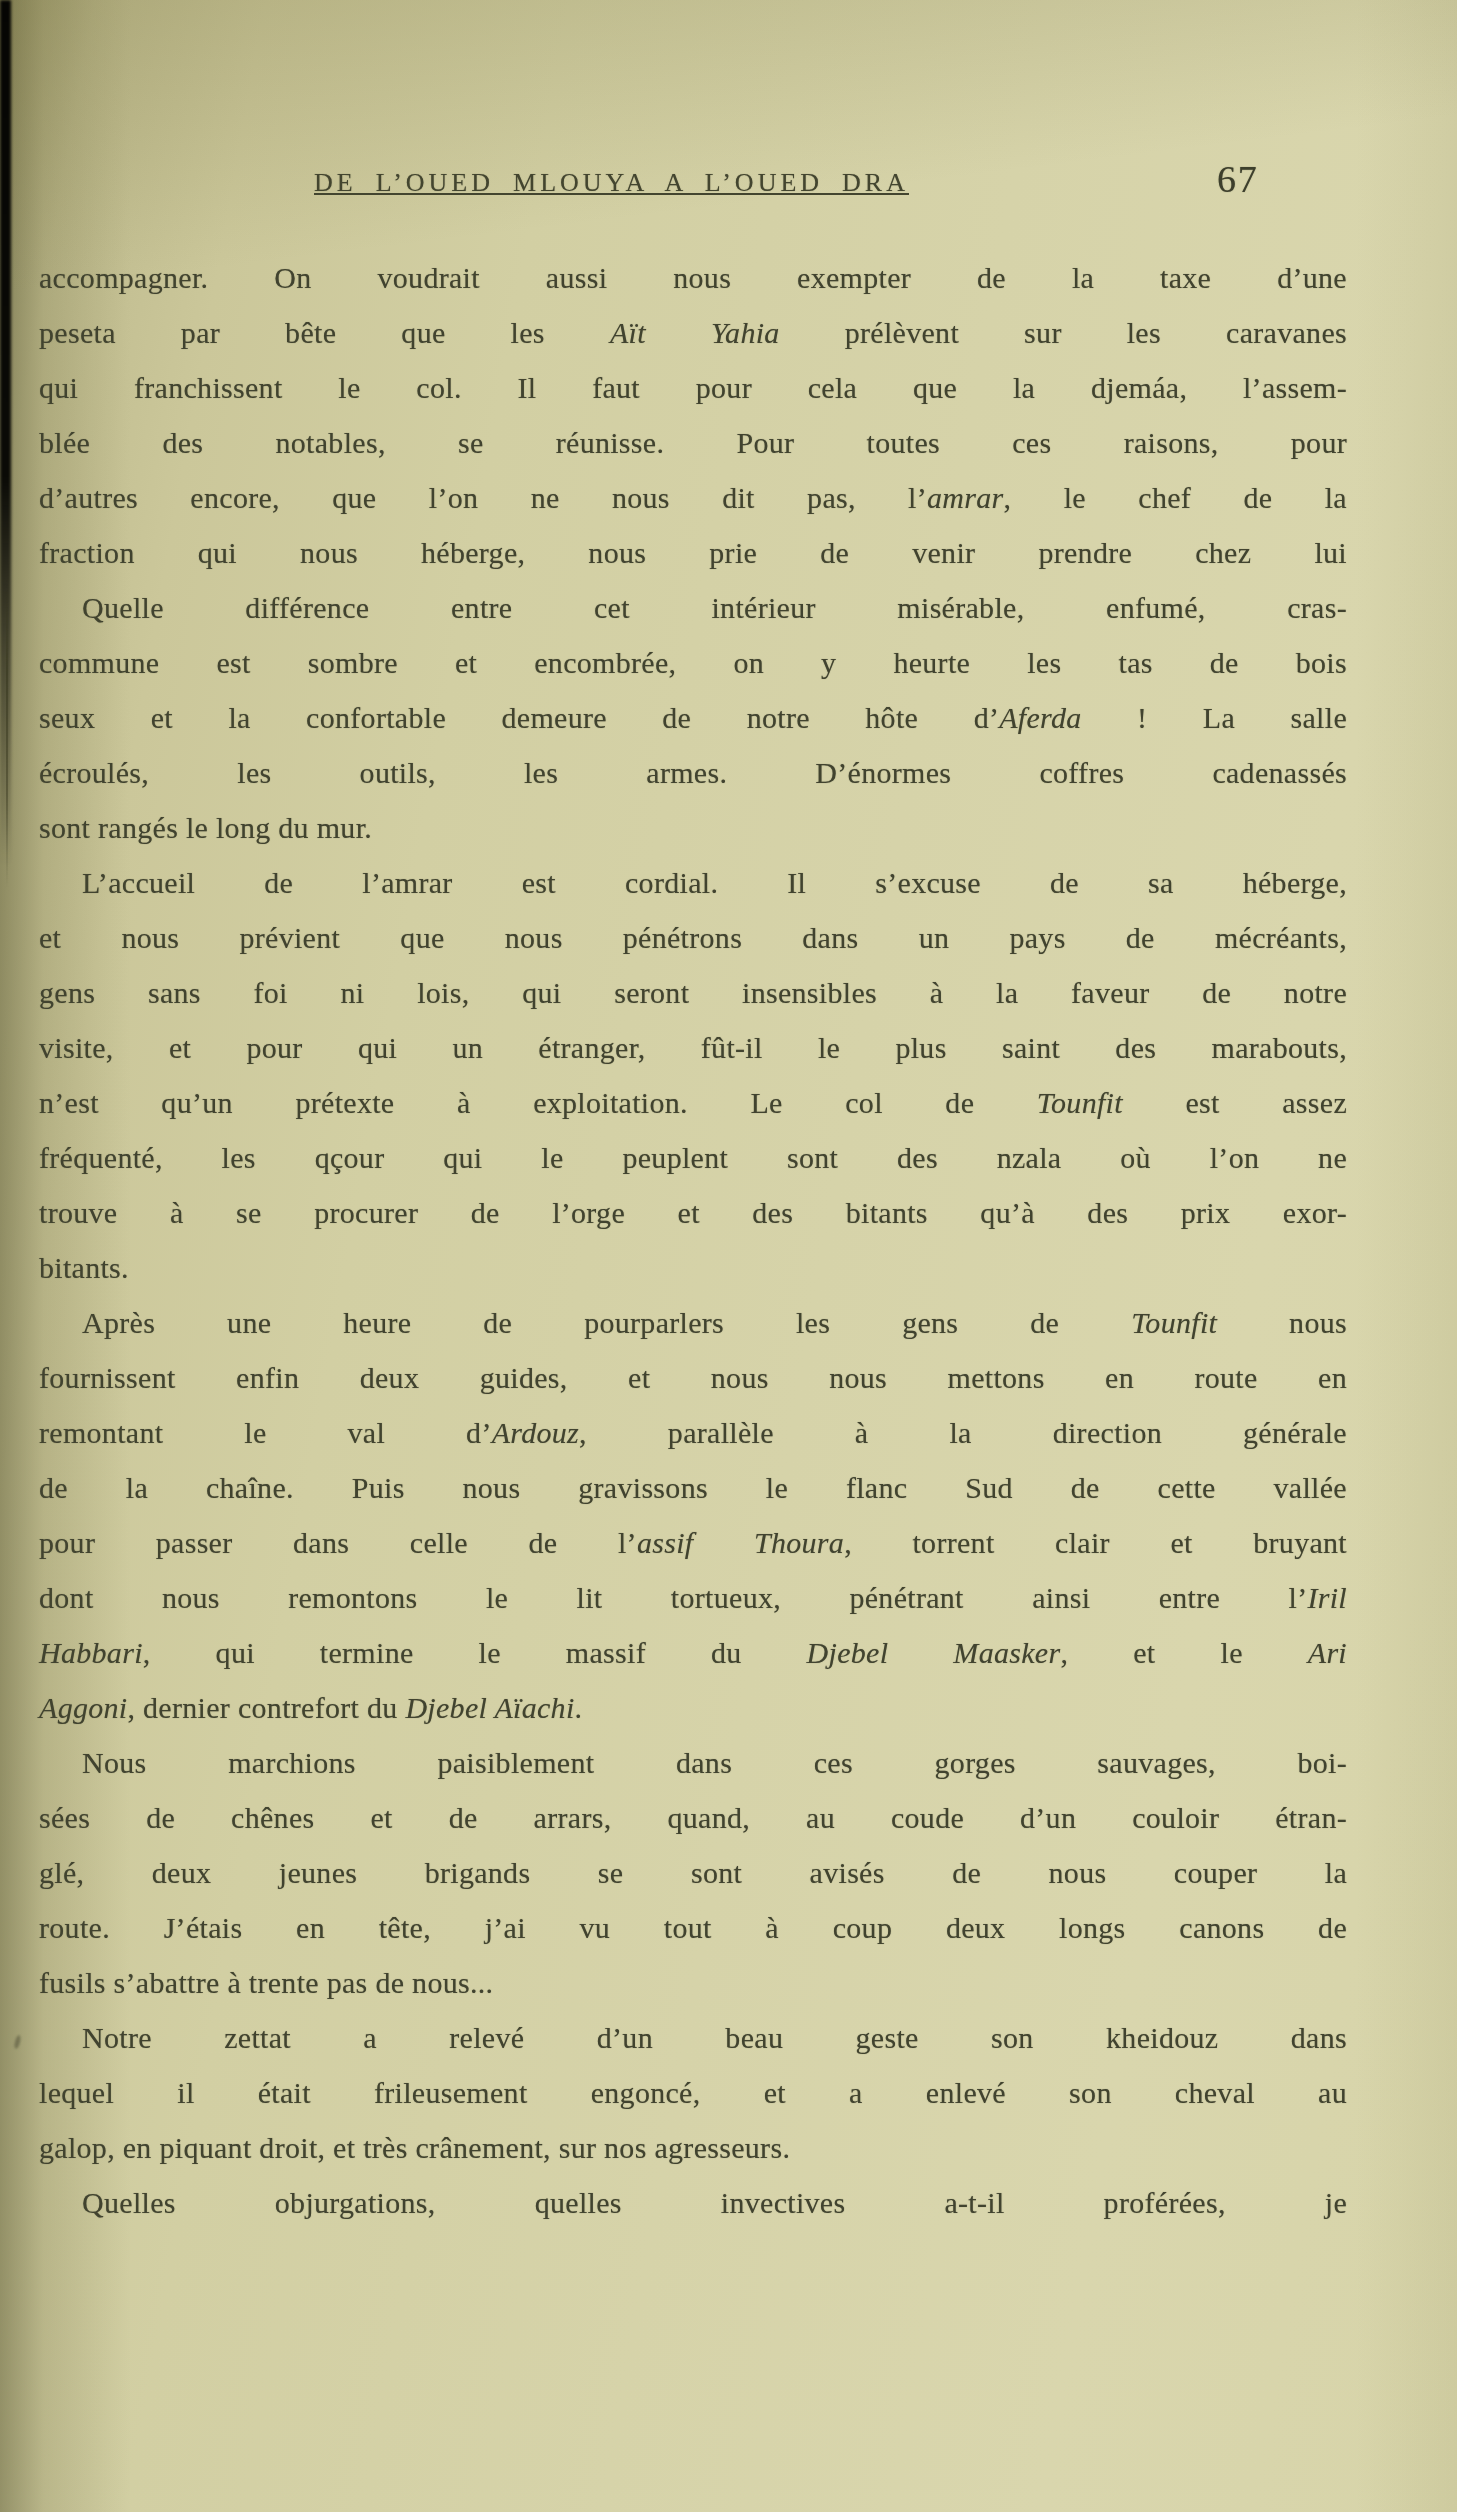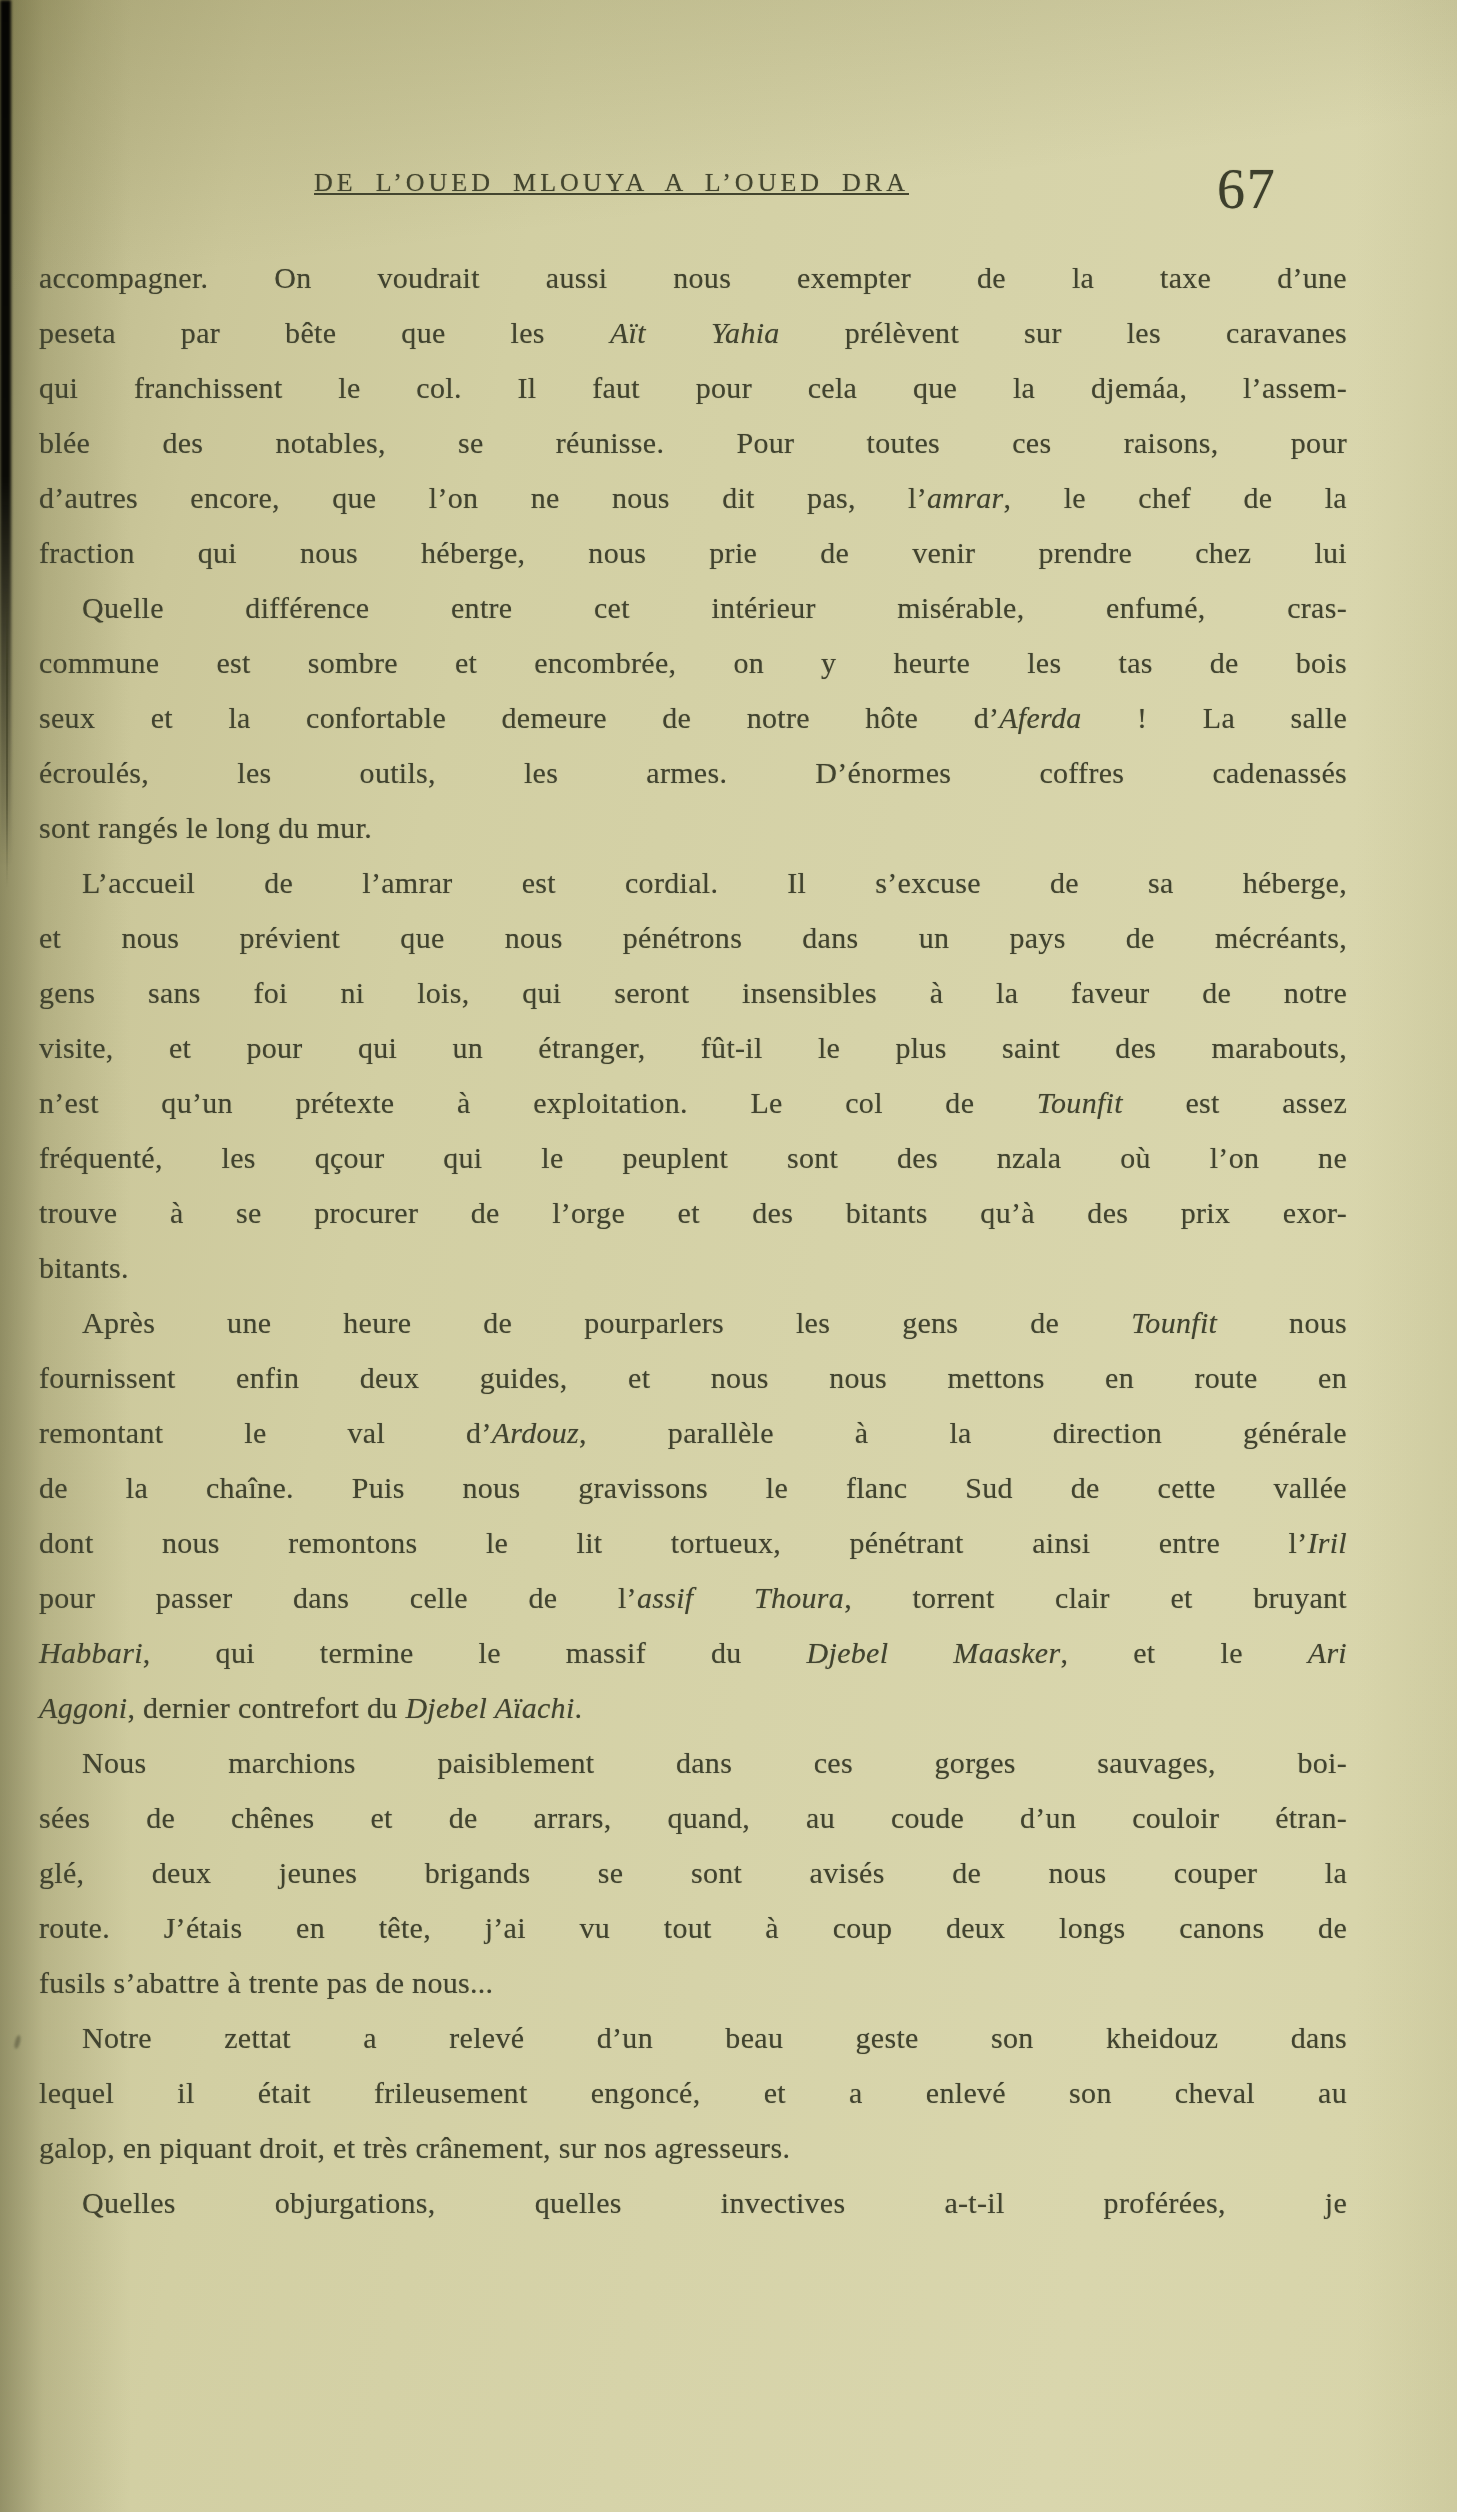--- a/index.html
+++ b/index.html
@@ -38,21 +38,21 @@
   .running-title {
     position:absolute; left:314px; top:168px;
     font-size:26px; letter-spacing:4px; word-spacing:8.5px;
     color:#43452f;
     text-shadow:0 0 1.1px rgba(62,64,44,0.45);
     white-space:nowrap;
     text-decoration:underline;
   }
   .page-number {
     position:absolute; left:1217px; top:157px;
-    font-size:56px; letter-spacing:1.7px;
+    font-size:38px; letter-spacing:1.7px;
     color:#3d3f2c;
     text-shadow:0 0 1.1px rgba(62,64,44,0.5);
   }
   .text-body {
     position:absolute; left:39px; top:250px; width:1308px;
     font-size:30px;
     letter-spacing:0.3px;
     color:var(--ink,#41432f);
     text-shadow:0 0 1.1px rgba(64,66,46,0.45);
   }
@@ -90,22 +90,22 @@
       <div class="line just"><span>gens sans foi ni lois, qui seront insensibles à la faveur de notre</span></div>
       <div class="line just"><span>visite, et pour qui un étranger, fût-il le plus saint des marabouts,</span></div>
       <div class="line just"><span>n’est qu’un prétexte à exploitation. Le col de </span><span class="italic">Tounfit</span><span> est assez</span></div>
       <div class="line just"><span>fréquenté, les qçour qui le peuplent sont des nzala où l’on ne</span></div>
       <div class="line just"><span>trouve à se procurer de l’orge et des bitants qu’à des prix exor-</span></div>
       <div class="line"><span>bitants.</span></div>
       <div class="line just ind"><span>Après une heure de pourparlers les gens de </span><span class="italic">Tounfit</span><span> nous</span></div>
       <div class="line just"><span>fournissent enfin deux guides, et nous nous mettons en route en</span></div>
       <div class="line just"><span>remontant le val d’</span><span class="italic">Ardouz</span><span>, parallèle à la direction générale</span></div>
       <div class="line just"><span>de la chaîne. Puis nous gravissons le flanc Sud de cette vallée</span></div>
+      <div class="line just"><span>pour passer dans celle de l’</span><span class="italic">assif Thoura</span><span>, torrent clair et bruyant</span></div>
       <div class="line just"><span>dont nous remontons le lit tortueux, pénétrant ainsi entre l’</span><span class="italic">Iril</span></div>
-      <div class="line just"><span>pour passer dans celle de l’</span><span class="italic">assif Thoura</span><span>, torrent clair et bruyant</span></div>
       <div class="line just"><span class="italic">Habbari</span><span>, qui termine le massif du </span><span class="italic">Djebel Maasker</span><span>, et le </span><span class="italic">Ari</span></div>
       <div class="line"><span class="italic">Aggoni</span><span>, dernier contrefort du </span><span class="italic">Djebel Aïachi</span><span>.</span></div>
       <div class="line just ind"><span>Nous marchions paisiblement dans ces gorges sauvages, boi-</span></div>
       <div class="line just"><span>sées de chênes et de arrars, quand, au coude d’un couloir étran-</span></div>
       <div class="line just"><span>glé, deux jeunes brigands se sont avisés de nous couper la</span></div>
       <div class="line just"><span>route. J’étais en tête, j’ai vu tout à coup deux longs canons de</span></div>
       <div class="line"><span>fusils s’abattre à trente pas de nous...</span></div>
       <div class="line just ind"><span>Notre zettat a relevé d’un beau geste son kheidouz dans</span></div>
       <div class="line just"><span>lequel il était frileusement engoncé, et a enlevé son cheval au</span></div>
       <div class="line"><span>galop, en piquant droit, et très crânement, sur nos agresseurs.</span></div>

